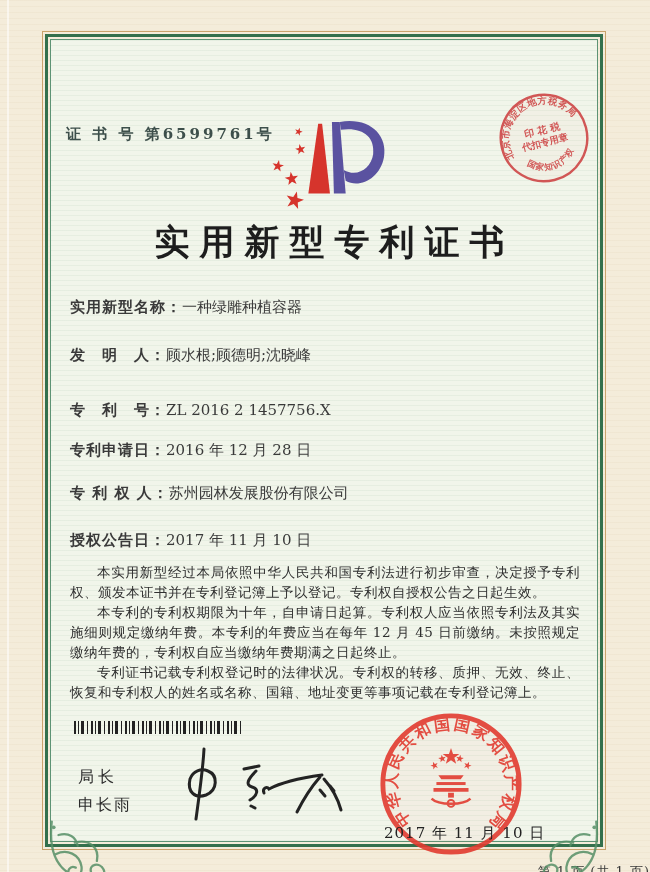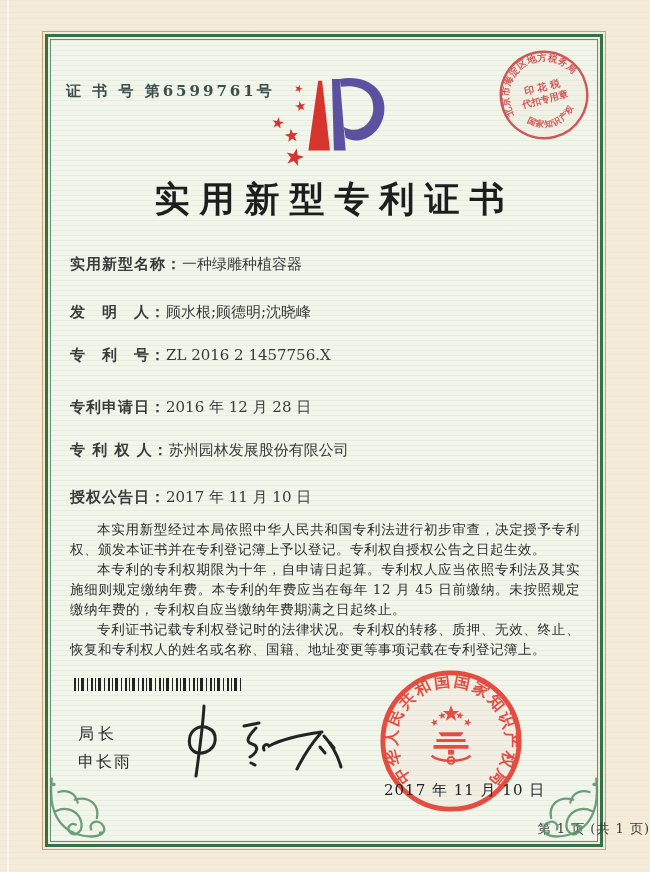--- a/index.html
+++ b/index.html
@@ -9,31 +9,31 @@
         repeating-linear-gradient(180deg, rgba(205,185,145,0.10) 0 1px, transparent 1px 6px),
         #f4ecda;}
   .page-edge{position:absolute;left:7px;top:0;bottom:0;width:2px;background:rgba(255,255,255,0.55);}
   
   .frame-outer{position:absolute;left:42px;top:31px;right:44px;bottom:22px;
                border:1px solid #c9a26b;pointer-events:none;}
   .frame-mid{position:absolute;inset:2px;border:3px solid #33704c;}
   .frame-in{position:absolute;inset:2px;border:1px solid #5d9374;background:
             repeating-linear-gradient(180deg, rgba(130,175,140,0.10) 0 1px, transparent 1px 5px),
             #f1f5ea;}
-  .content{position:absolute;inset:0;}
+  .content{position:absolute;inset:0;margin-top:43px;}
   .cert-number{position:absolute;left:66px;top:82px;font-size:15px;letter-spacing:3px;
                color:#3d4f4b;font-weight:bold;}
   .logo{position:absolute;left:248px;top:74px;width:160px;height:108px;}
   .tax-stamp{position:absolute;left:497px;top:48px;width:94px;height:94px;
              transform:rotate(-14deg);opacity:0.92;}
   .title{position:absolute;left:9px;right:0;top:176px;text-align:center;font-size:35px;
          font-weight:bold;color:#1d1d1d;letter-spacing:10px;text-indent:10px;}
   .field{position:absolute;left:70px;font-size:15px;color:#3a3a3a;white-space:nowrap;}
   .field .lbl{letter-spacing:1px;font-weight:bold;}
-  .f1{top:255px}.f2{top:303px}.f3{top:346px}.f4{top:398px}.f5{top:441px}.f6{top:488px}
+  .f1{top:255px}.f2{top:303px}.f3{top:358px}.f4{top:398px}.f5{top:441px}.f6{top:488px}
   .body-text{position:absolute;left:70px;top:519px;width:510px;font-size:13.5px;
              line-height:20px;color:#2f2f2f;text-align:justify;letter-spacing:0.5px;}
   .body-text p{margin:0;text-indent:2em;}
   .barcode{position:absolute;left:74px;top:678px;width:168px;height:13px;background:
      repeating-linear-gradient(90deg,#222 0 2px,transparent 2px 4px,#222 4px 5px,
      transparent 5px 7px,#222 7px 10px,transparent 10px 13px,#222 13px 14px,transparent 14px 17px);}
   .director-title{position:absolute;left:78px;top:724px;font-size:16px;color:#2b2b2b;letter-spacing:4px;}
   .director-name{position:absolute;left:78px;top:752px;font-size:16px;color:#2b2b2b;letter-spacing:2px;}
   .signature{position:absolute;left:172px;top:692px;width:180px;height:90px;}
   .seal{position:absolute;left:378px;top:668px;width:146px;height:146px;opacity:0.9;}

